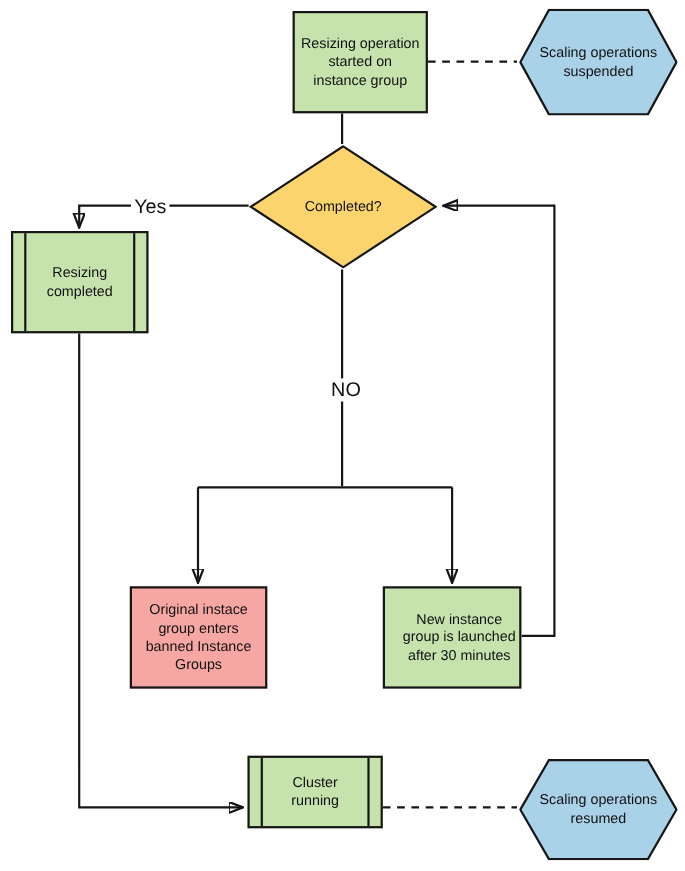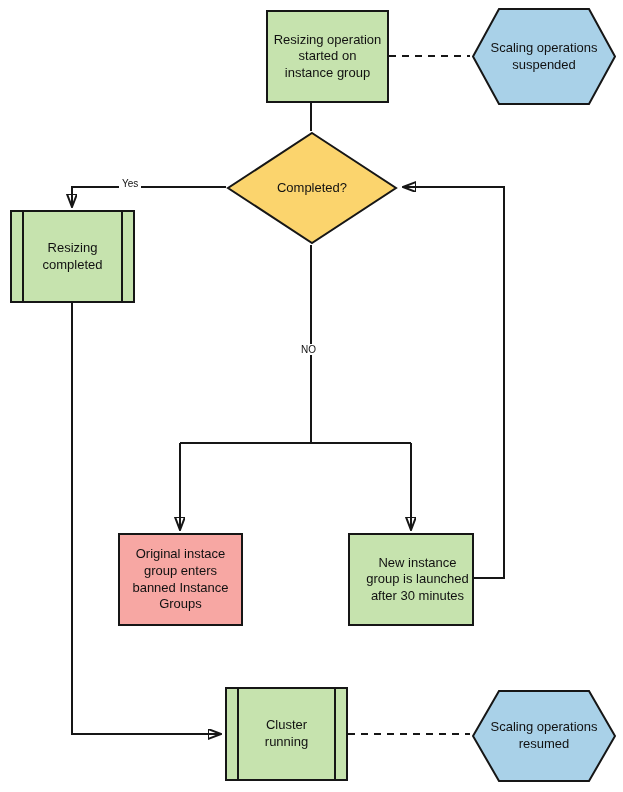--- a/index.html
+++ b/index.html
@@ -19,21 +19,21 @@
     font-size:13px;line-height:1.28;white-space:pre-line;
     padding:0 3px;z-index:2;
   }
   .green{background:#c6e3ae;}
   .pink{background:#f7a7a3;text-align:center;}
   .pp-bar{position:absolute;top:0;bottom:0;width:0;border-left:2px solid #161616;}
   .pp-bar.left{left:10px;}
   .pp-bar.right{right:10px;}
   .shape-svg{position:absolute;left:0;top:0;width:100%;height:100%;}
   .edge-label{
-    position:absolute;background:#ffffff;font-size:10px;
+    position:absolute;background:#ffffff;font-size:18px;
     padding:0 3px;z-index:3;
   }
 </style>
 </head>
 <body>
 
 <div class="canvas">
 
   <svg class="connectors" viewBox="0 0 623 792" xmlns="http://www.w3.org/2000/svg">
     <defs>
@@ -87,21 +87,21 @@
 banned Instance
 Groups</span>
   </div>
 
   <div class="node rect-node green" style="left:348px;top:533px;width:126px;height:93px;padding-left:13px;">
     <span class="node-label">New instance
 group is launched
 after 30 minutes</span>
   </div>
 
-  <div class="node rect-node green" style="left:225px;top:687px;width:123px;height:94px;">
+  <div class="node rect-node green" style="left:225px;top:687px;width:123px;height:66px;">
     <div class="pp-bar left"></div>
     <div class="pp-bar right"></div>
     <span class="node-label">Cluster
 running</span>
   </div>
 
   <div class="node" style="left:472px;top:690px;width:144px;height:92px;">
     <svg class="shape-svg" viewBox="0 0 144 92">
       <polygon points="27,1 117,1 143,46 117,91 27,91 1,46" fill="#a9d1e8" stroke="#161616" stroke-width="2"></polygon>
     </svg>

